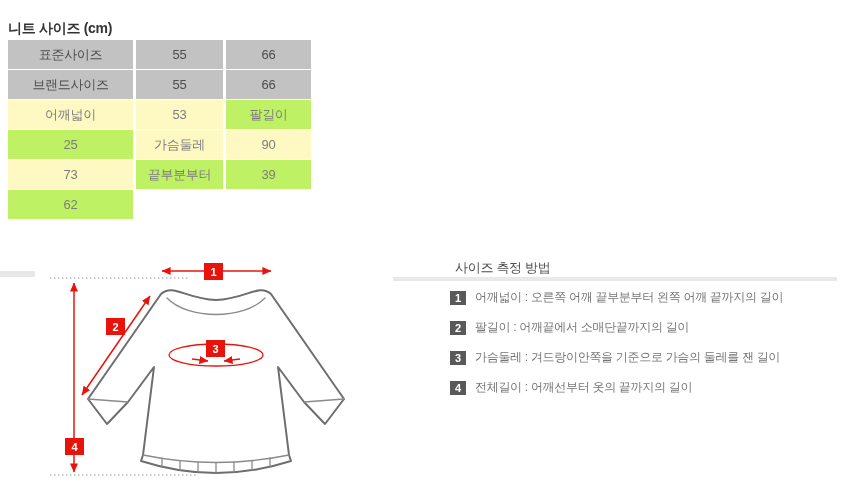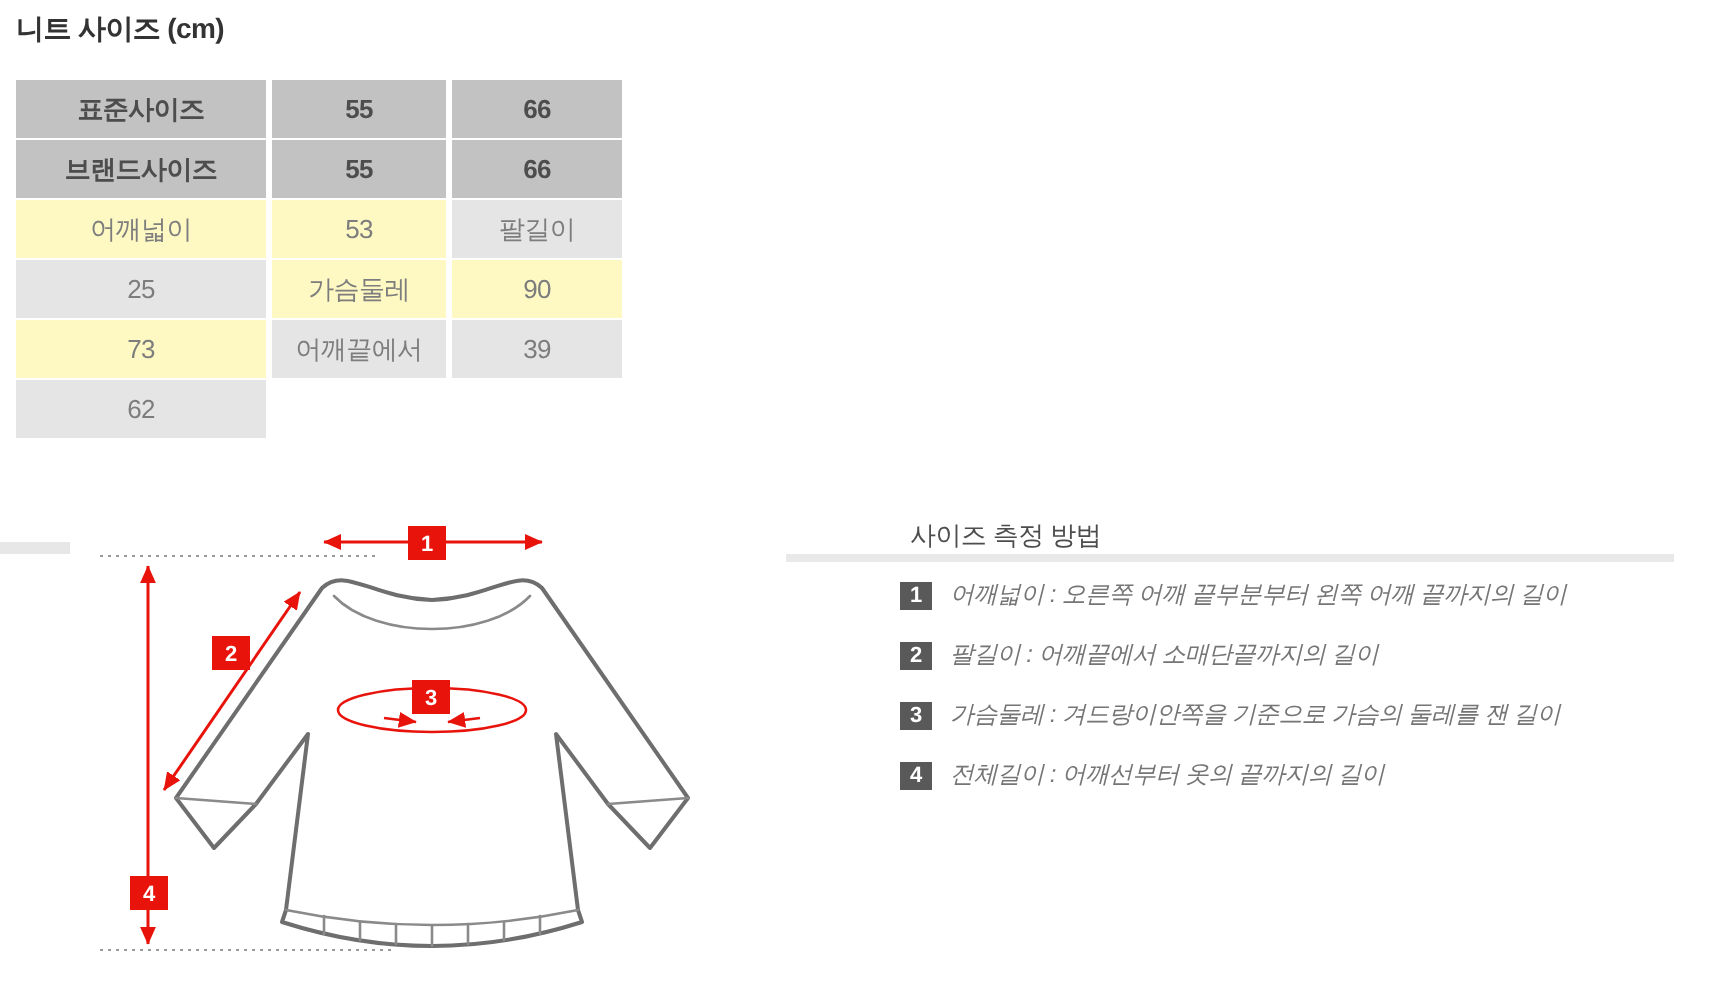--- a/index.html
+++ b/index.html
@@ -2,36 +2,36 @@
 <html><head>
 <meta charset="utf-8">
 <style>
   * { margin:0; padding:0; box-sizing:border-box; }
   body { background:#fff; }
   .screen {
     position:relative; width:860px; height:504px; background:#ffffff;
     overflow:hidden; font-family:"Liberation Sans","DejaVu Sans",sans-serif;
   }
   .page-title {
-    position:absolute; left:8px; top:6px;
+    position:absolute; left:8px; top:20px;
     font-size:14px; font-weight:bold; color:#333333; letter-spacing:-0.3px;
   }
   
   .size-table {
     position:absolute; left:8px; top:40px;
     display:grid; grid-template-columns:125px 87px 85px; gap:1px 3px;
     background:#ffffff;
   }
   .cell {
     height:29px; display:flex; align-items:center; justify-content:center;
     font-size:13px; letter-spacing:-0.3px;
   }
-  .cell.head  { background:#c2c2c2; color:#4d4d4d; font-weight:bold; }
+  .cell.head  { background:#c2c2c2; color:#4d4d4d; font-weight:normal; }
   .cell.light { background:#fef9c3; color:#7d7d7d; }
-  .cell.dark  { background:#e5e5e5; color:#7d7d7d; }
+  .cell.dark  { background:#bef264; color:#7d7d7d; }
   
   .diagram-svg { position:absolute; left:0; top:254px; }
   .diagram-svg text {
     font-family:"Liberation Sans","DejaVu Sans",sans-serif;
     font-size:11px; font-weight:bold; fill:#ffffff;
   }
   
   .guide-title {
     position:absolute; left:455px; top:259px;
     font-size:13px; font-weight:normal; color:#4d4d4d; letter-spacing:-0.3px;
@@ -43,21 +43,21 @@
   .guide-list {
     position:absolute; left:450px; top:289px;
     display:flex; flex-direction:column; gap:13px;
   }
   .guide-item { display:flex; align-items:center; gap:9px; }
   .guide-num {
     width:16px; height:14px; background:#595959; color:#ffffff;
     font-size:11px; font-weight:bold;
     display:flex; align-items:center; justify-content:center; flex:0 0 auto;
   }
-  .guide-text { font-size:12px; color:#757575; letter-spacing:-0.3px; white-space:nowrap;font-style:italic; }
+  .guide-text { font-size:12px; color:#757575; letter-spacing:-0.3px; white-space:nowrap; }
 </style>
 </head>
 <body>
 
 <div class="screen">
 
   <div class="page-title">니트 사이즈 (cm)</div>
 
   <div class="size-table">
     <div class="cell head">표준사이즈</div>
@@ -71,21 +71,21 @@
     <div class="cell light">어깨넓이</div>
     <div class="cell light">53</div>
 
     <div class="cell dark">팔길이</div>
     <div class="cell dark">25</div>
 
     <div class="cell light">가슴둘레</div>
     <div class="cell light">90</div>
     <div class="cell light">73</div>
 
-    <div class="cell dark">어깨끝에서</div>
+    <div class="cell dark">끝부분부터</div>
     <div class="cell dark">39</div>
     <div class="cell dark">62</div>
   </div>
 
   <svg class="diagram-svg" width="432" height="250" viewBox="0 0 432 250">
     <defs>
       <marker id="arr" markerWidth="12" markerHeight="10" refX="8.6" refY="4" orient="auto-start-reverse" markerUnits="userSpaceOnUse">
         <path d="M0,0 L9,4 L0,8 Z" fill="#e8140c"></path>
       </marker>
     </defs>

